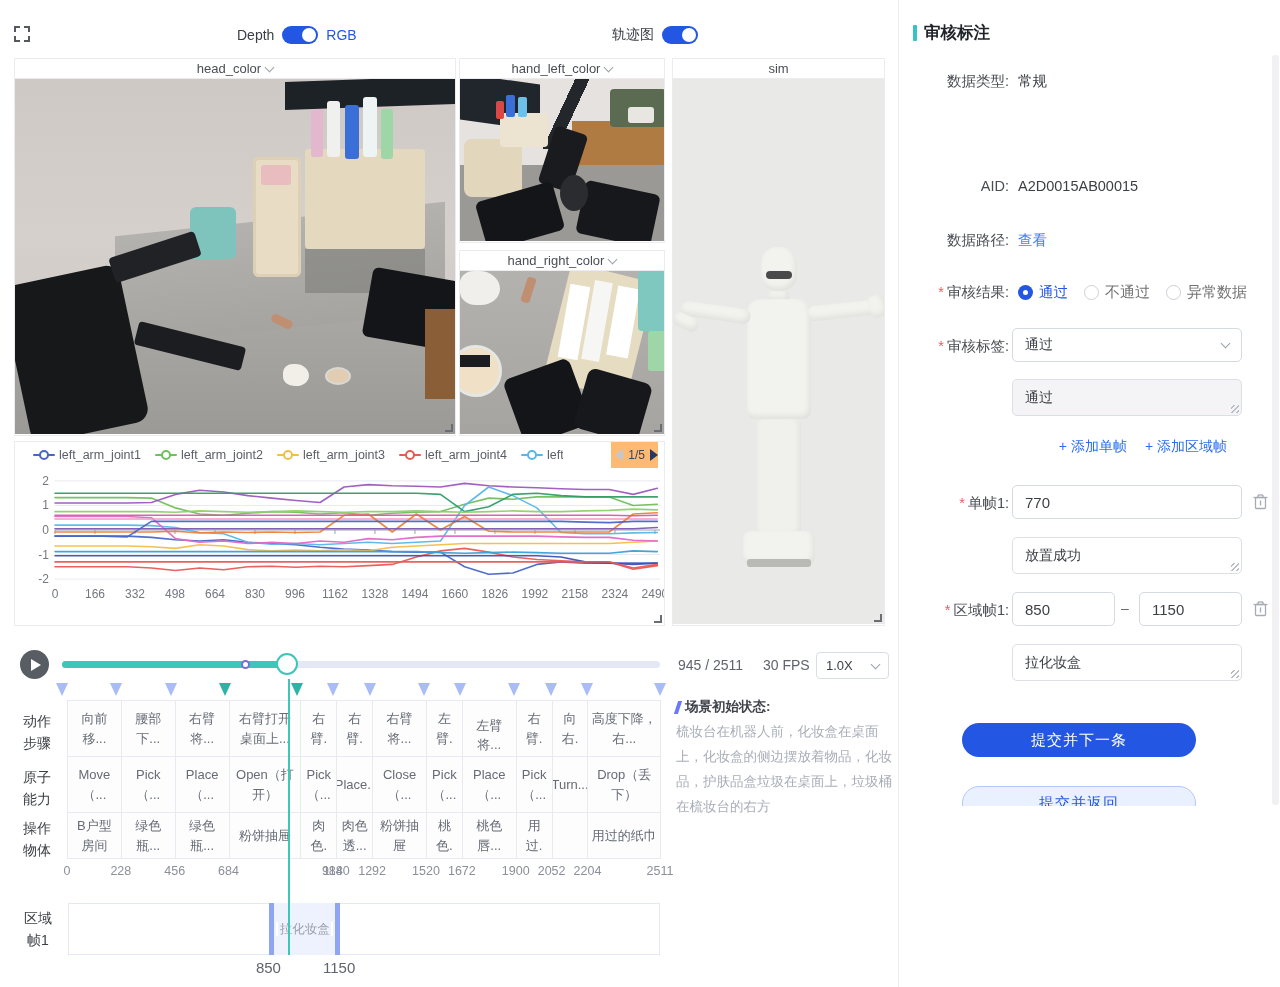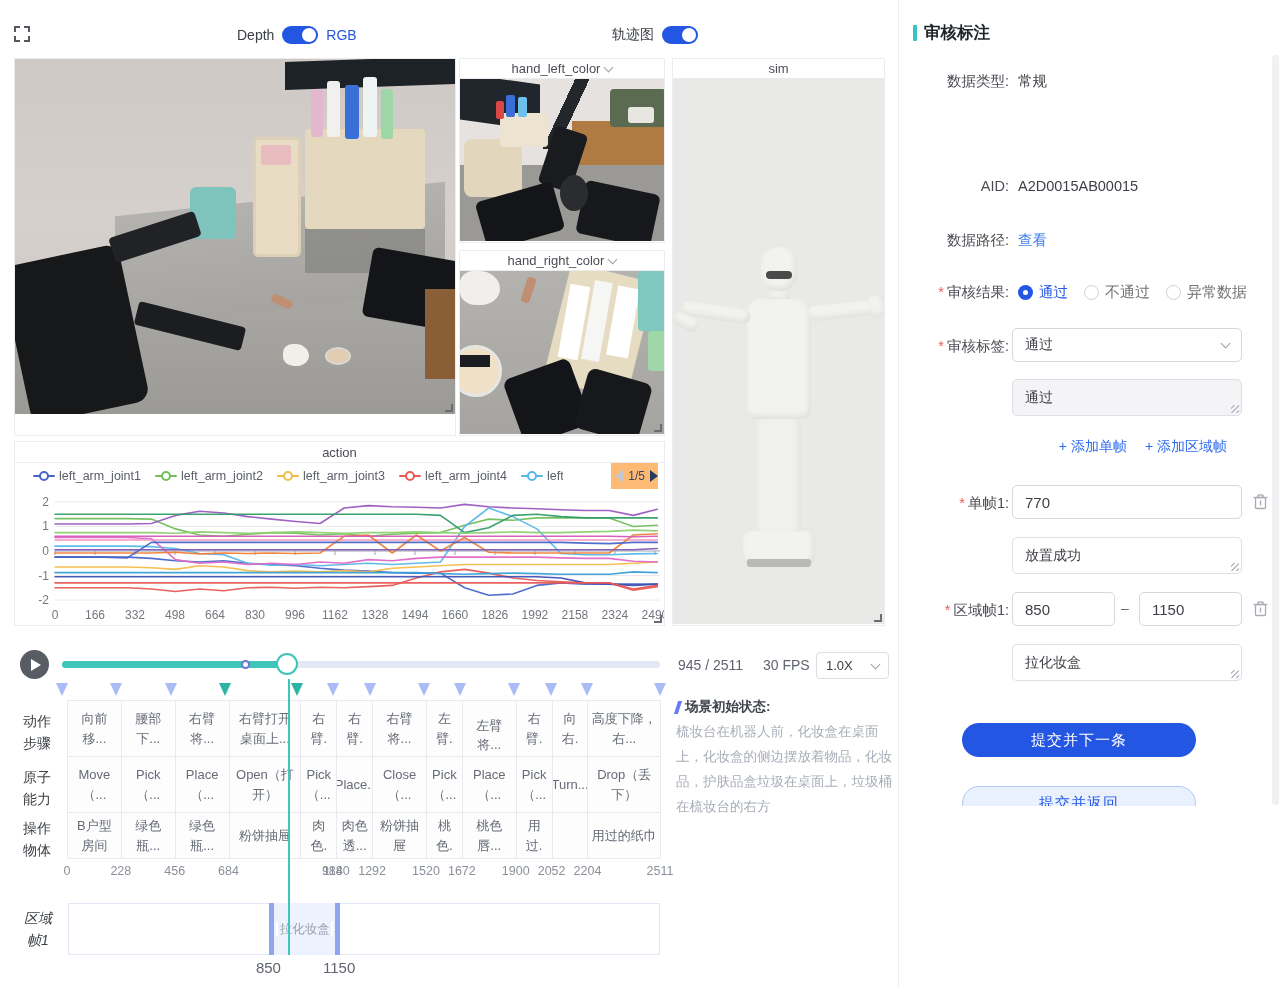--- a/index.html
+++ b/index.html
@@ -69,21 +69,21 @@
   .cell { position:absolute; border:1px solid #e9eaf0; background:#fdfdfe; font-size:13px; color:#666b75; display:flex; align-items:center; justify-content:center; text-align:center; line-height:1.5; padding:2px 3px; overflow:hidden; }
   .ruler-lab { position:absolute; top:864px; transform:translateX(-50%); font-size:12.5px; color:#8a8f99; }
 
   
   .scene-desc { left:676px; top:698px; width:219px; }
   .scene-desc .tt { font-size:13.5px; font-weight:bold; color:#3f434c; display:flex; gap:5px; align-items:center;}
   .scene-desc .bullet { width:4px; height:13px; background:#6979f8; transform:skewX(-18deg); }
   .scene-desc .tx { margin-top:4px; font-size:13.5px; color:#a8adb8; line-height:1.85; }
 
   
-  .region-lab { left:22px; top:908px;font-style:italic; }
+  .region-lab { left:22px; top:908px; }
   .region-track { left:68px; top:903px; width:592px; height:52px; border:1px solid #e4e7f4; background:#fff; }
   .region-chip { position:absolute; top:-1px; height:52px; background:#eef2fe; border-left:5px solid #8ea6f2; border-right:5px solid #8ea6f2; display:flex; align-items:center; justify-content:center; font-size:12.5px; color:#9aa0ac; cursor:grab; }
   .chip-h { position:absolute; top:50%; transform:translateY(-50%); width:2px; height:14px; background:#fff; }
   .region-num { position:absolute; top:959px; transform:translateX(-50%); font-size:15px; color:#5f646e; }
 
   
   .side { left:898px; top:0; width:382px; height:987px; border-left:1px solid #ececf1; background:#fff; }
   .side-clip { position:absolute; left:0; top:0; width:382px; height:806px; overflow:hidden; }
   .side-head { position:absolute; left:14px; top:22px; display:flex; align-items:center; gap:7px; font-size:16.5px; font-weight:bold; color:#1f2329; }
   .side-head .bar { width:4px; height:16px; background:#35c3c3; border-radius:1px; }
@@ -131,20 +131,24 @@
   </div>
   <div class="abs tglrow" style="left:612px;">
     <span class="lbl-dark">轨迹图</span>
     <div class="toggle">
         <div class="knob"></div>
       </div>
   </div>
 </div>
 
 <div class="abs panel" style="left:14px;top:58px;width:442px;height:378px;">
+  <div class="cam-head">
+    <span>head_color</span>
+    <span class="chev"></span>
+  </div>
   <div class="cam-body scene-head" style="height:355px;">
     <div class="ph" style="left:270px;top:0;width:172px;height:28px;background:#1d2226;transform:skewY(-2deg);"></div>
     <div class="ph" style="left:0;top:230px;width:442px;height:125px;background:linear-gradient(180deg,#a9a8a4,#9b9a96);"></div>
     <div class="ph" style="left:100px;top:140px;width:330px;height:110px;background:linear-gradient(180deg,#b3b2ae,#a5a4a0);transform:skewY(-6deg);"></div>
     <div class="ph" style="left:175px;top:128px;width:46px;height:52px;background:#7fc4bc;border-radius:6px;"></div>
     <div class="ph" style="left:238px;top:78px;width:48px;height:120px;background:#e8ddc4;border-radius:6px;box-shadow:inset 0 0 0 3px #ddd0b4;"></div>
     <div class="ph" style="left:246px;top:86px;width:30px;height:20px;background:#e9bcc0;border-radius:3px;"></div>
     <div class="ph" style="left:290px;top:70px;width:120px;height:100px;background:#e4d9bf;border-radius:4px;"></div>
     <div class="ph" style="left:296px;top:30px;width:12px;height:48px;background:#e3b7cd;border-radius:3px;"></div>
     <div class="ph" style="left:312px;top:22px;width:13px;height:56px;background:#f0f0ee;border-radius:3px;"></div>
@@ -224,23 +228,20 @@
     <div class="robot-part" style="left:134px;top:224px;width:72px;height:15px;border-radius:8px;transform:rotate(-6deg);"></div>
     <div class="robot-part" style="left:196px;top:216px;width:17px;height:22px;border-radius:5px;transform:rotate(-18deg);"></div>
     <div class="robot-part" style="left:84px;top:340px;width:44px;height:118px;border-radius:6px;opacity:.85;"></div>
     <div class="robot-part" style="left:70px;top:452px;width:72px;height:34px;border-radius:8px;"></div>
     <div class="ph" style="left:74px;top:480px;width:64px;height:8px;background:#b9b9b5;border-radius:3px;"></div>
     <div class="corner"></div>
   </div>
 </div>
 
 <div class="abs panel" style="left:14px;top:441px;width:651px;height:185px;">
-  <div class="action-head">
-      <span>action</span>
-    </div>
   <div class="legend-row">
     <div class="legend-clip" id="legend">
         <div class="lg-item">
           <span class="lg-mark">
             <span class="ln" style="background:#4766c8"></span>
             <span class="ci" style="border-color:#4766c8"></span>
           </span>
           <span class="lg-txt">left_arm_joint1</span>
         </div>
         <div class="lg-item">

